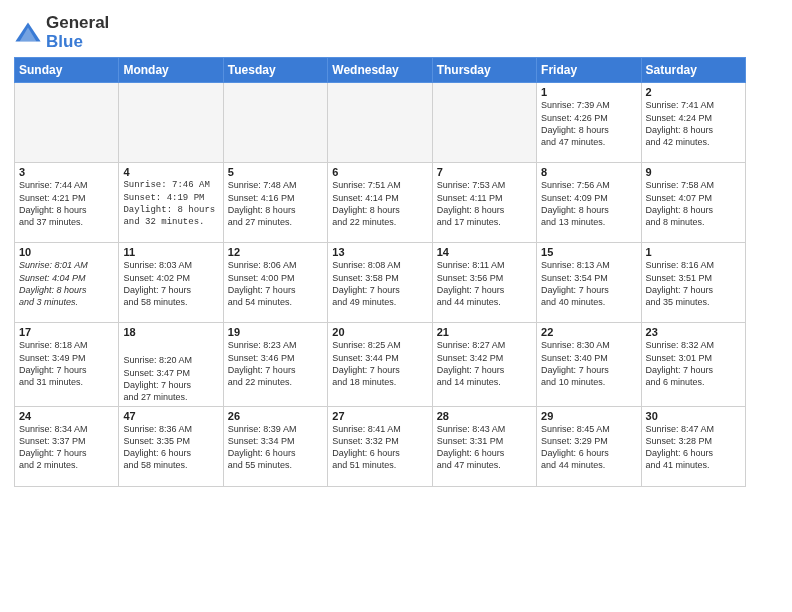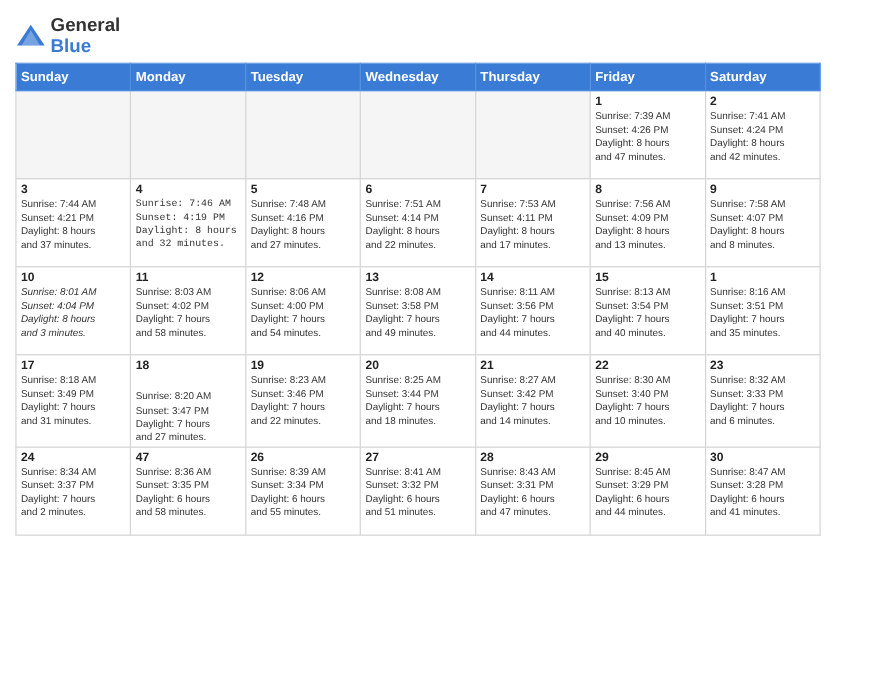--- a/index.html
+++ b/index.html
@@ -296,21 +296,21 @@
           <td>
             <span class="day-num">22</span>
             <div class="day-info" style="white-space: pre-line;">Sunrise: 8:30 AM
 Sunset: 3:40 PM
 Daylight: 7 hours
 and 10 minutes.</div>
           </td>
           <td>
             <span class="day-num">23</span>
             <div class="day-info" style="white-space: pre-line;">Sunrise: 8:32 AM
-Sunset: 3:33 PM
+Sunset: 3:01 PM
 Daylight: 7 hours
 and 6 minutes.</div>
           </td>
         </tr>
         <tr>
           <td>
             <span class="day-num">24</span>
             <div class="day-info" style="white-space: pre-line;">Sunrise: 8:34 AM
 Sunset: 3:37 PM
 Daylight: 7 hours

